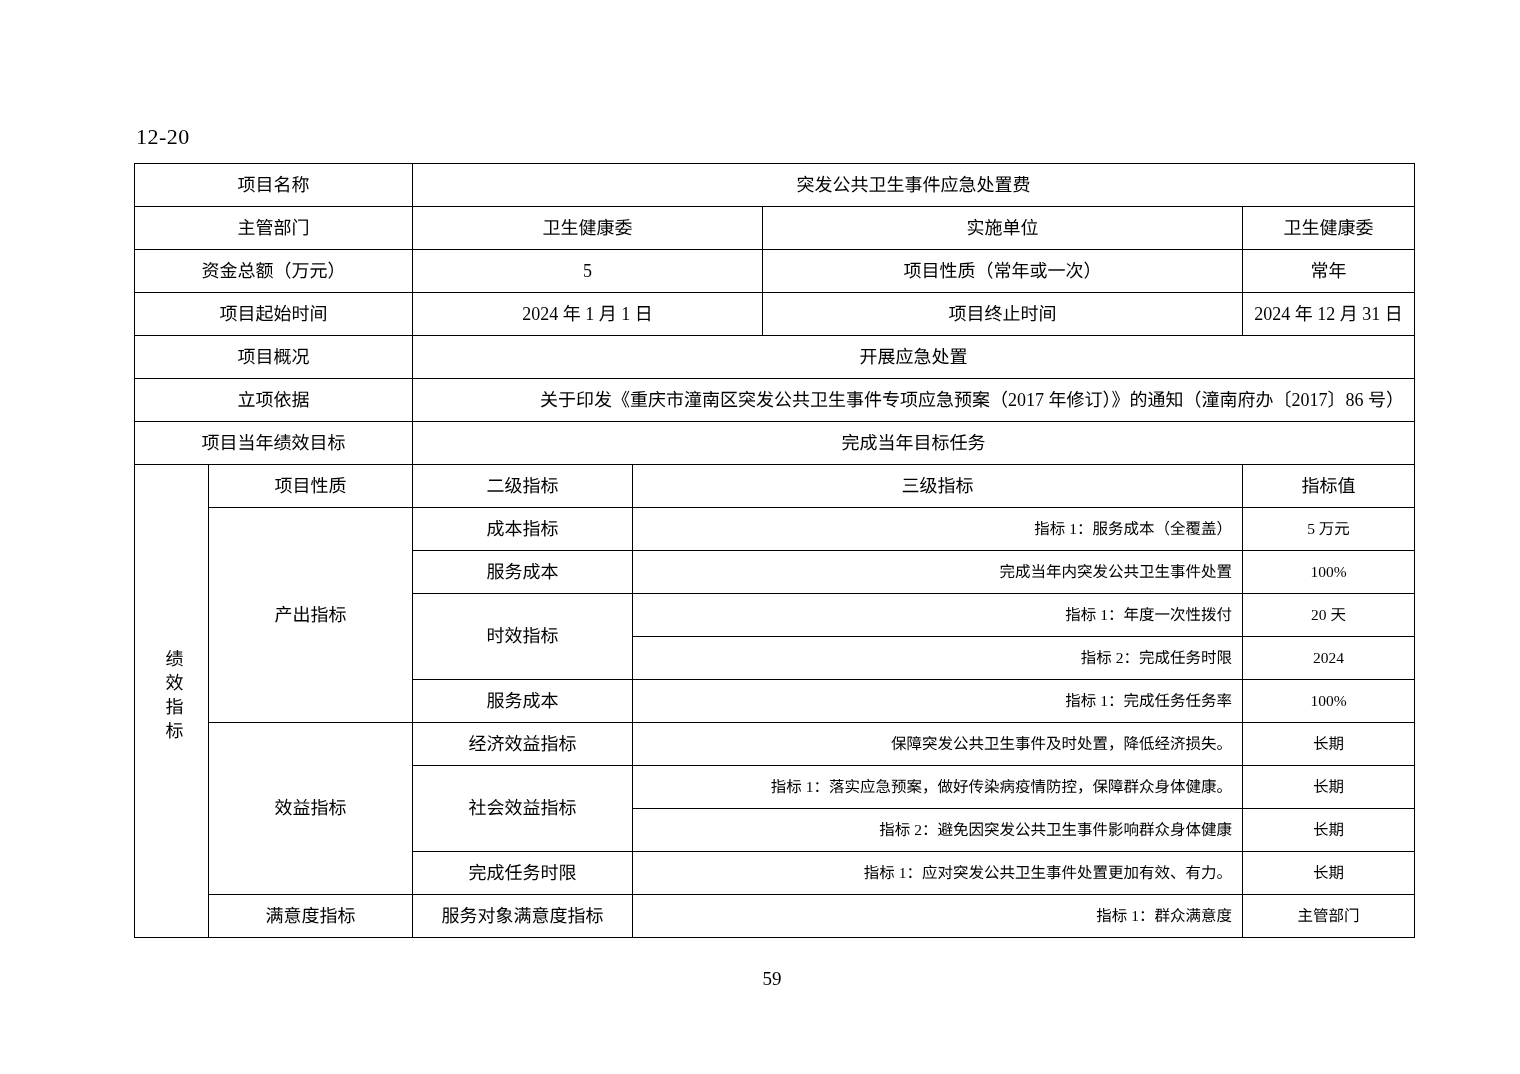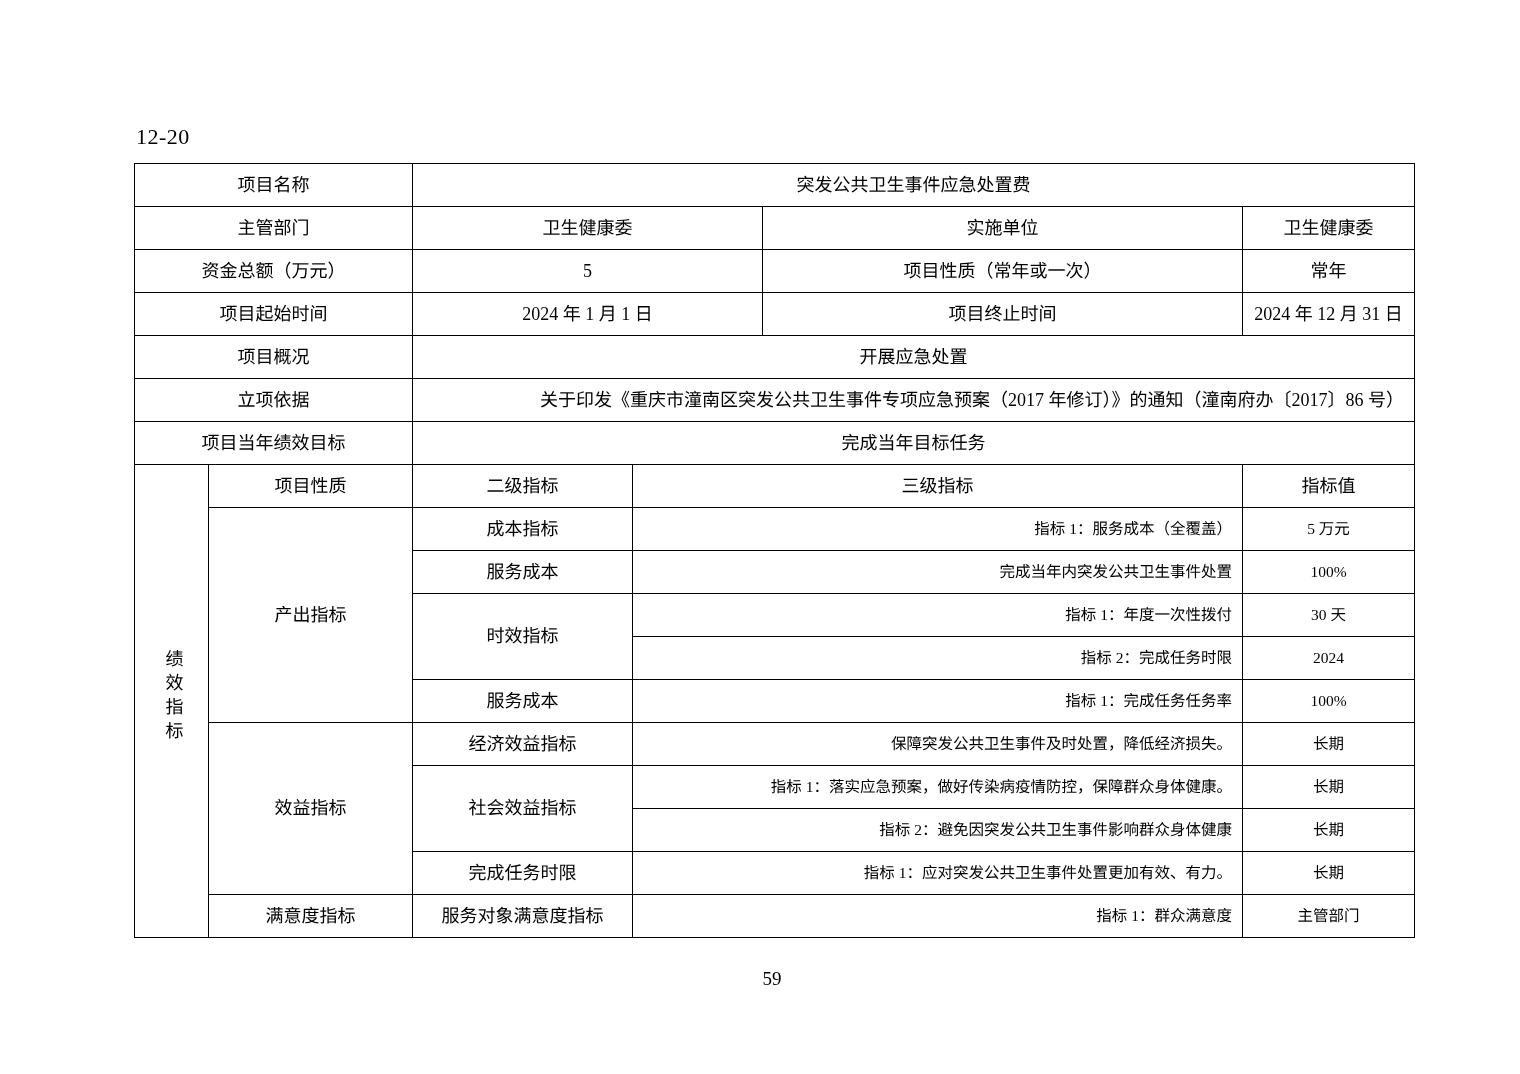--- a/index.html
+++ b/index.html
@@ -231,21 +231,21 @@
         </td>
       </tr>
       <tr class="row-tall">
         <td rowspan="2" class="center">
           <span class="cell-pad label">时效指标</span>
         </td>
         <td colspan="2" class="left">
           <span class="cell-pad small">指标 1：年度一次性拨付</span>
         </td>
         <td class="center">
-          <span class="cell-pad small">30 天</span>
+          <span class="cell-pad small">20 天</span>
         </td>
       </tr>
       <tr class="row-tall">
         <td colspan="2" class="left">
           <span class="cell-pad small">指标 2：完成任务时限</span>
         </td>
         <td class="center">
           <span class="cell-pad small">2024</span>
         </td>
       </tr>

